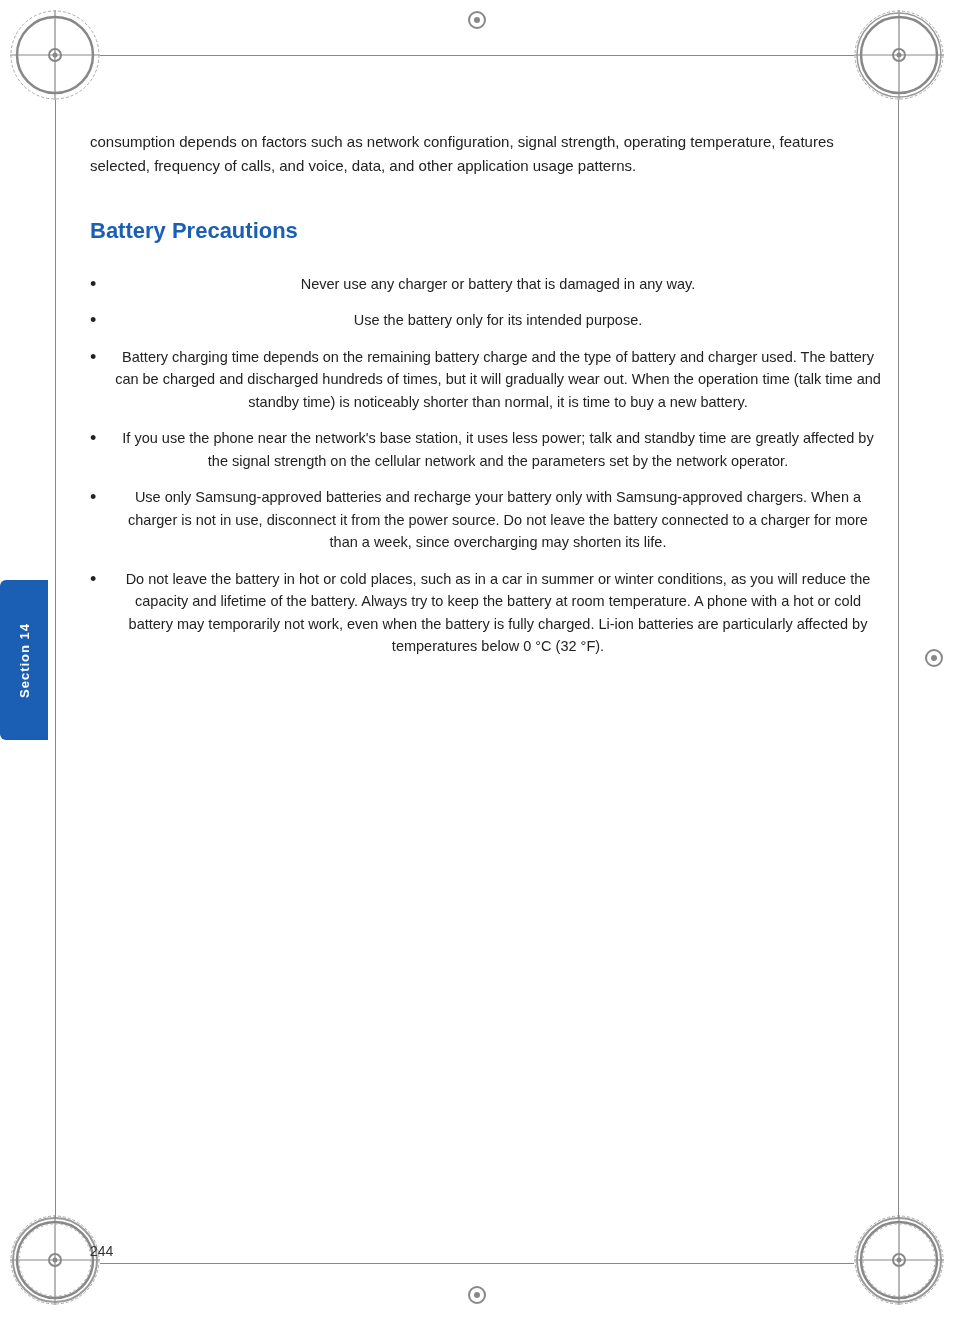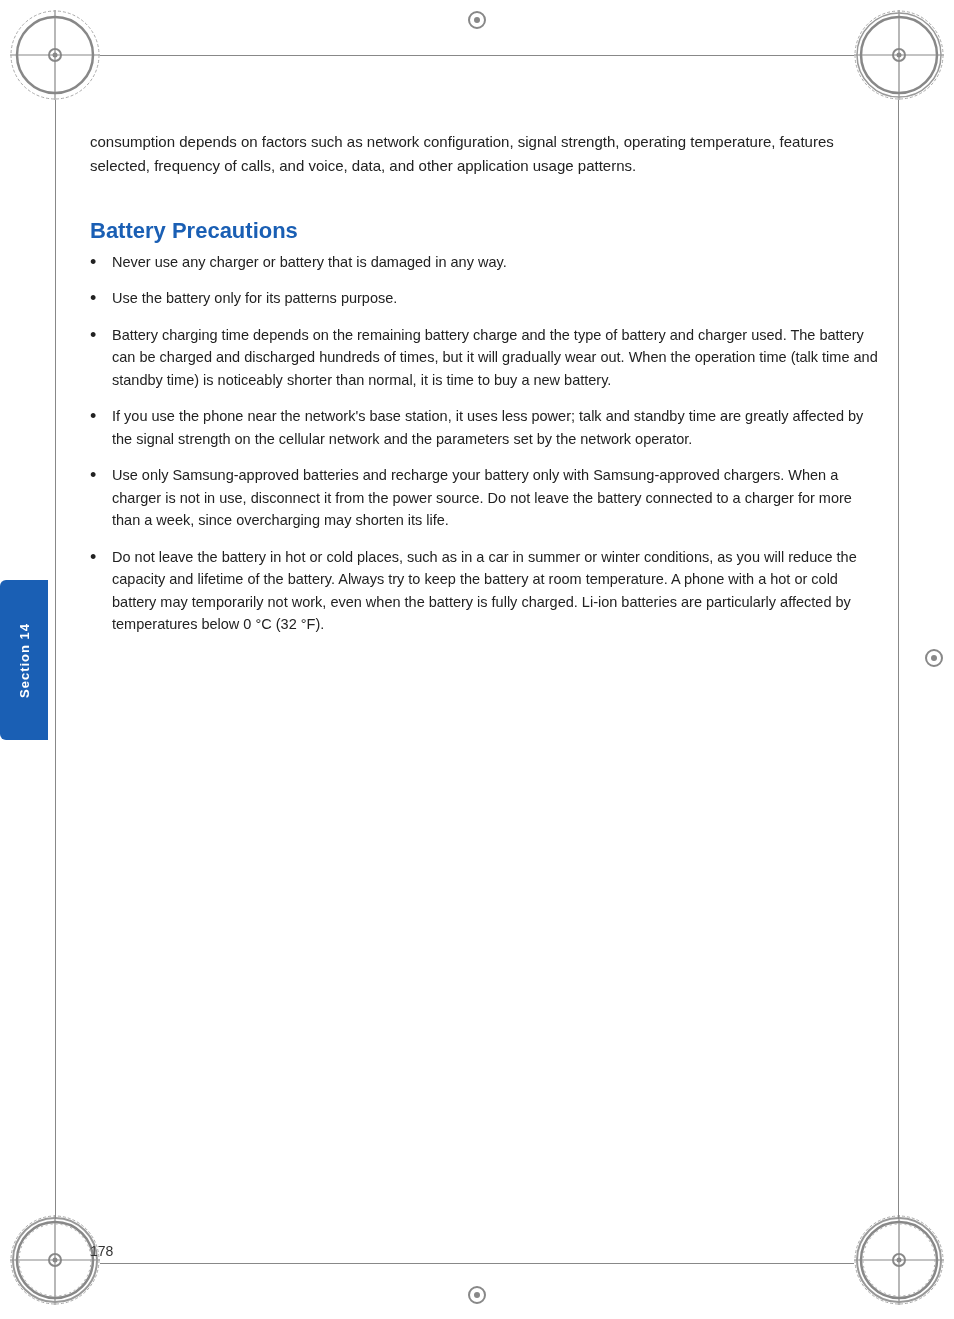--- a/index.html
+++ b/index.html
@@ -65,27 +65,28 @@
       color: #222;
       margin-bottom: 40px;
       font-family: Arial, sans-serif;
     }
 
     .section-title {
       font-size: 22px;
       font-weight: bold;
       color: #1a5fb4;
       font-family: Arial, sans-serif;
-      margin-bottom: 7px;
+      margin-bottom: 29px;
     }
 
     .bullet-list {
       list-style: none;
       padding: 0;
       margin: 0;
+      text-align: center;
     }
 
     .bullet-list li {
       font-size: 14.5px;
       line-height: 1.55;
       color: #222;
       font-family: Arial, sans-serif;
       margin-bottom: 14px;
       padding-left: 22px;
       position: relative;
@@ -243,30 +244,30 @@
   <svg width="20" height="20" viewBox="0 0 20 20">
     <circle cx="10" cy="10" r="8" fill="none" stroke="#888" stroke-width="2"></circle>
     <circle cx="10" cy="10" r="3" fill="#888"></circle>
   </svg>
 </div>
 
 <div class="section-tab">
   <span>Section 14</span>
 </div>
 
-<div class="page-number">178</div>
+<div class="page-number">244</div>
 
 <div class="page-content">
 
   <p class="intro-text">consumption depends on factors such as network configuration, signal strength, operating temperature, features selected, frequency of calls, and voice, data, and other application usage patterns.</p>
 
   <h2 class="section-title">Battery Precautions</h2>
 
   <ul class="bullet-list">
   <li>Never use any charger or battery that is damaged in any way.</li>
-      <li>Use the battery only for its patterns purpose.</li>
+      <li>Use the battery only for its intended purpose.</li>
       <li>Battery charging time depends on the remaining battery charge and the type of battery and charger used. The battery can be charged and discharged hundreds of times, but it will gradually wear out. When the operation time (talk time and standby time) is noticeably shorter than normal, it is time to buy a new battery.</li>
       <li>If you use the phone near the network's base station, it uses less power; talk and standby time are greatly affected by the signal strength on the cellular network and the parameters set by the network operator.</li>
       <li>Use only Samsung-approved batteries and recharge your battery only with Samsung-approved chargers. When a charger is not in use, disconnect it from the power source. Do not leave the battery connected to a charger for more than a week, since overcharging may shorten its life.</li>
       <li>Do not leave the battery in hot or cold places, such as in a car in summer or winter conditions, as you will reduce the capacity and lifetime of the battery. Always try to keep the battery at room temperature. A phone with a hot or cold battery may temporarily not work, even when the battery is fully charged. Li-ion batteries are particularly affected by temperatures below 0 °C (32 °F).</li>
     </ul>
 
 </div>
 
 </body></html>

